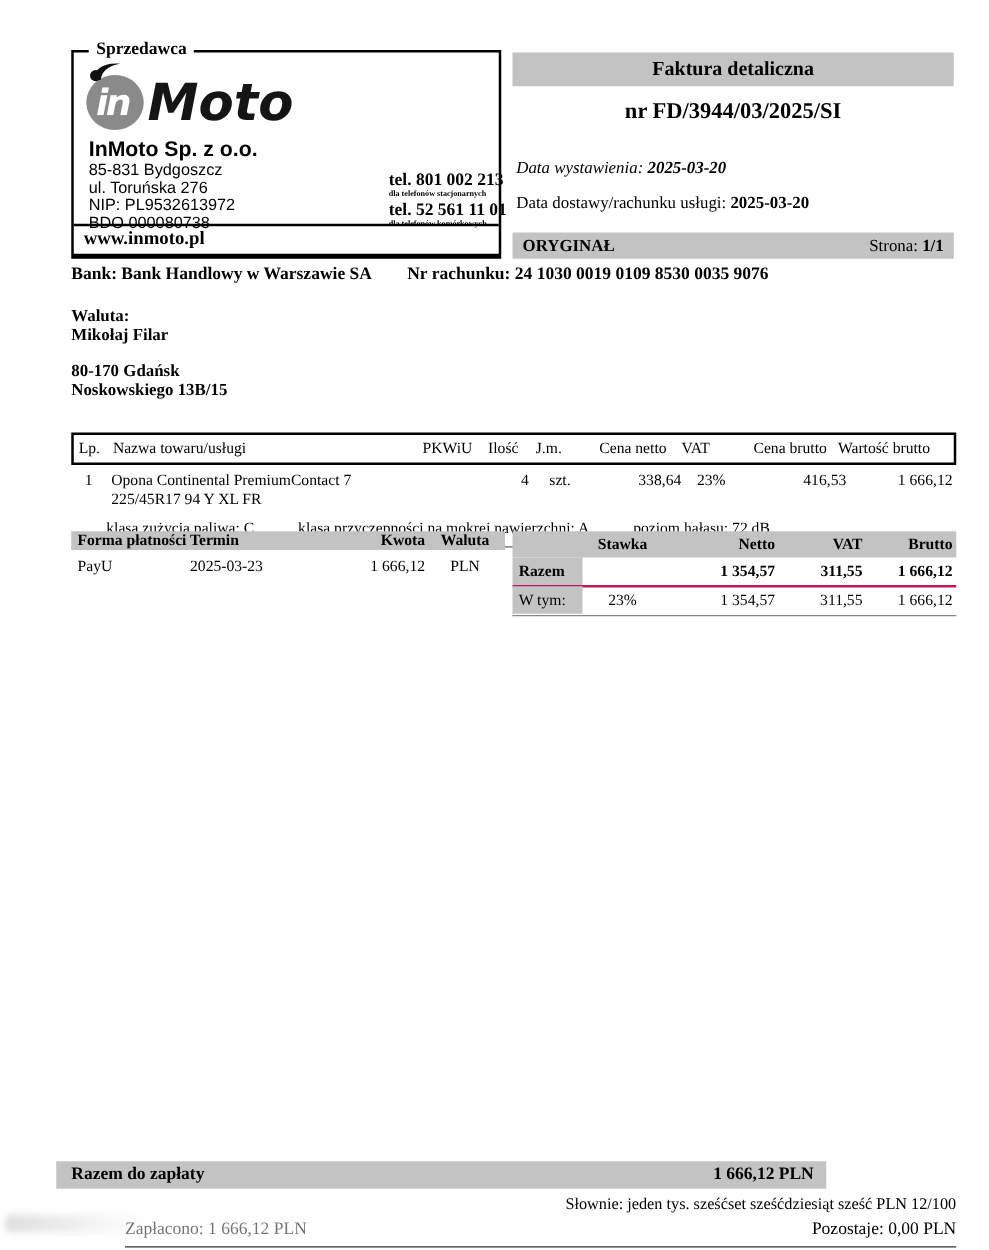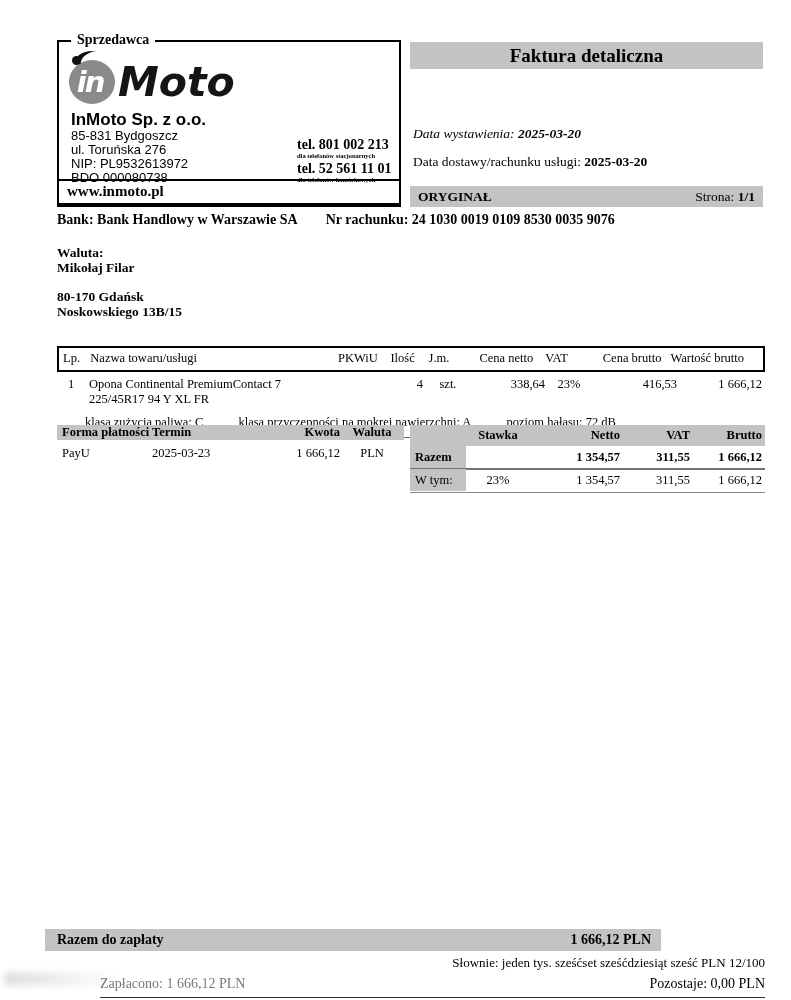--- a/index.html
+++ b/index.html
@@ -28,33 +28,33 @@
     color:#fff; font-style:italic; font-weight:bold; font-size:29px;
     font-family:"DejaVu Sans", sans-serif; letter-spacing:-2px; padding-right:4px;
   }
   .logo-flame { position:absolute; top:-12px; left:2px; }
   .logo-moto {
     font-family:"DejaVu Sans", sans-serif; font-weight:bold; font-style:italic;
     font-size:41px; line-height:44px; margin-left:3px; color:#151515;
   }
   .seller-name { position:absolute; top:68px; left:12px; font-weight:bold; font-size:17px; }
   .seller-addr { position:absolute; top:87px; left:12px; font-size:13px; line-height:14px; }
-  .phones { position:absolute; left:238px; top:96px; width:110px; }
+  .phones { position:absolute; left:252px; top:96px; width:110px; }
   .phone-num { font-weight:bold; font-size:14px; line-height:14px; }
   .phone-note { font-weight:bold; font-size:6.5px; line-height:7px; margin-bottom:3px; }
   .site-row {
     position:absolute; bottom:0; left:0; right:0; border-top:2px solid #000;
     padding:2px 0 3px 8px; font-weight:bold; font-size:15px;
   }
 
   
   .right-header { position:absolute; left:410px; top:42px; width:353px; height:165px; }
   .title-bar {
     background:#c3c3c3; height:27px; line-height:27px; text-align:center;
-    font-weight:bold; font-size:19px;
+    font-weight:bold; font-size:16px;
   }
   .inv-number { margin-top:9px; text-align:center; font-weight:bold; font-size:18px; }
   .date-line { position:absolute; left:3px; font-size:13.5px; }
   .date-line .val { font-weight:bold; }
   .date-1 { top:84px;font-style:italic; }
   .date-2 { top:112px; }
   .orig-bar {
     position:absolute; bottom:0; left:0; right:0; height:21px; background:#c3c3c3;
     display:flex; justify-content:space-between; align-items:center;
     padding:0 8px; font-size:13.5px;
@@ -103,21 +103,21 @@
   .pay-body { padding-top:6px; }
 
   .vat-table { position:absolute; left:410px; top:425px; width:355px; font-size:12.5px; }
   .vrow { display:flex; }
   .vat-head { background:#c3c3c3; font-weight:bold; padding:3px 0; }
   .v-label { width:56px; padding-left:5px; box-sizing:border-box; }
   .v-stawka{ width:64px; text-align:center; box-sizing:border-box; }
   .v-netto { width:90px; text-align:right; box-sizing:border-box; }
   .v-vat   { width:70px; text-align:right; box-sizing:border-box; }
   .v-brutto{ width:75px; text-align:right; padding-right:3px; box-sizing:border-box; }
-  .v-razem { border-bottom:2px solid #737373; padding:4px 0 3px 0; }
+  .v-razem { border-bottom:2px solid #be185d; padding:4px 0 3px 0; }
   .v-razem .v-label { background:#c3c3c3; font-weight:bold; }
   .v-razem .num { font-weight:bold; }
   .v-wtym { padding:3px 0 4px 0; border-bottom:1px solid #888; }
   .v-wtym .v-label { background:#c3c3c3; }
   .vat-table .v-label { margin-top:-4px; padding-top:4px; margin-bottom:-3px; padding-bottom:3px; }
 
   
   .due-bar {
     position:absolute; left:45px; top:929px; width:616px; height:22px;
     background:#c3c3c3; display:flex; justify-content:space-between; align-items:center;
@@ -164,20 +164,21 @@
       <div class="phone-num">tel. 801 002 213</div>
       <div class="phone-note">dla telefonów stacjonarnych</div>
       <div class="phone-num">tel. 52 561 11 01</div>
       <div class="phone-note">dla telefonów komórkowych</div>
     </div>
     <div class="site-row">www.inmoto.pl</div>
   </div>
 
   <div class="right-header">
     <div class="title-bar">Faktura detaliczna</div>
+    <div class="inv-number">nr FD/3944/03/2025/SI</div>
     <div class="date-line date-1">
       <span>Data wystawienia:</span>
       <span class="val">2025-03-20</span>
     </div>
     <div class="date-line date-2">
       <span>Data dostawy/rachunku usługi:</span>
       <span class="val">2025-03-20</span>
     </div>
     <div class="orig-bar">
       <span class="orig">ORYGINAŁ</span>

